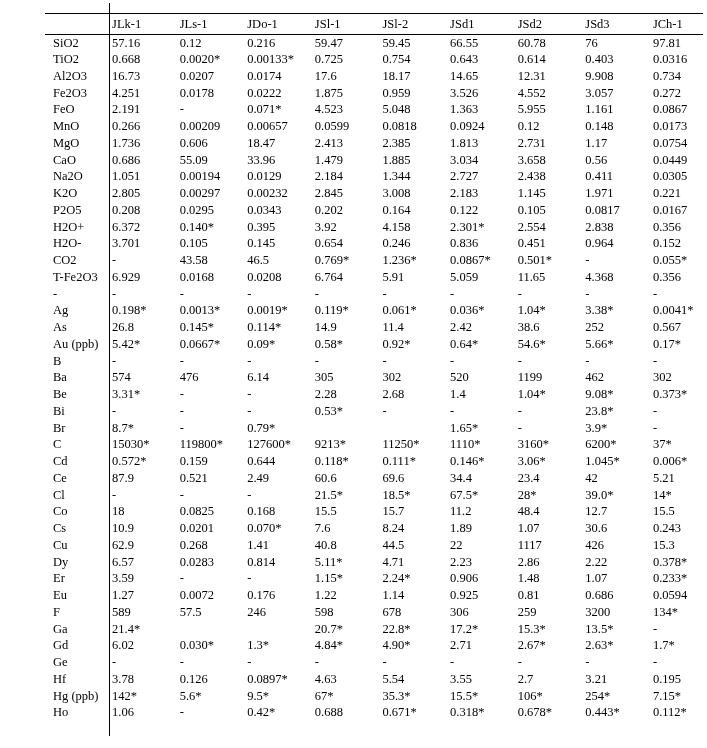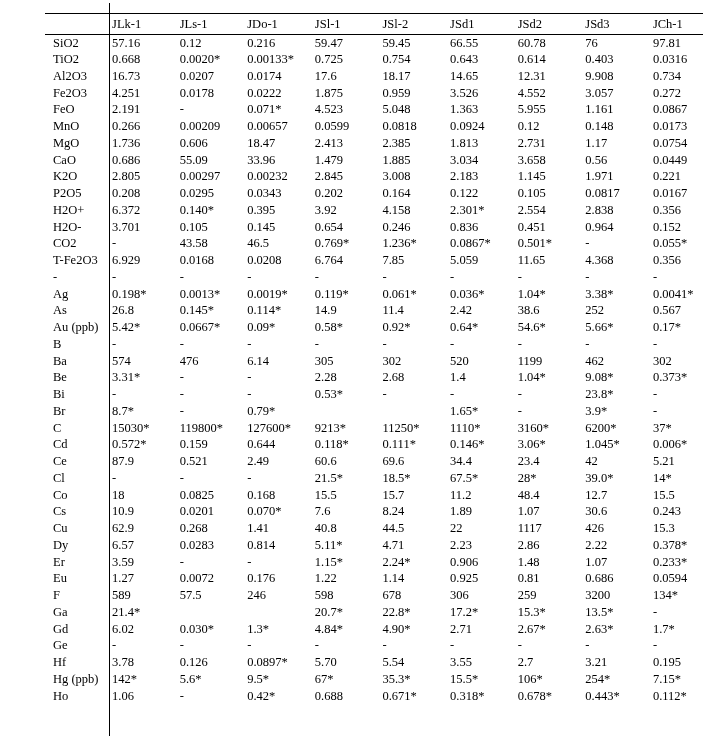--- a/index.html
+++ b/index.html
@@ -181,20 +181,32 @@
           <td>55.09</td>
           <td>33.96</td>
           <td>1.479</td>
           <td>1.885</td>
           <td>3.034</td>
           <td>3.658</td>
           <td>0.56</td>
           <td>0.0449</td>
         </tr>
         <tr>
+          <th class="label-col">Na2O</th>
+          <td>1.051</td>
+          <td>0.00194</td>
+          <td>0.0129</td>
+          <td>2.184</td>
+          <td>1.344</td>
+          <td>2.727</td>
+          <td>2.438</td>
+          <td>0.411</td>
+          <td>0.0305</td>
+        </tr>
+        <tr>
           <th class="label-col">K2O</th>
           <td>2.805</td>
           <td>0.00297</td>
           <td>0.00232</td>
           <td>2.845</td>
           <td>3.008</td>
           <td>2.183</td>
           <td>1.145</td>
           <td>1.971</td>
           <td>0.221</td>
@@ -246,21 +258,21 @@
           <td>0.501*</td>
           <td>-</td>
           <td>0.055*</td>
         </tr>
         <tr>
           <th class="label-col">T-Fe2O3</th>
           <td>6.929</td>
           <td>0.0168</td>
           <td>0.0208</td>
           <td>6.764</td>
-          <td>7.85</td>
+          <td>5.91</td>
           <td>5.059</td>
           <td>11.65</td>
           <td>4.368</td>
           <td>0.356</td>
         </tr>
         <tr>
           <th class="label-col">-</th>
           <td>-</td>
           <td>-</td>
           <td>-</td>
@@ -533,21 +545,21 @@
           <td>-</td>
           <td>-</td>
           <td>-</td>
           <td>-</td>
         </tr>
         <tr>
           <th class="label-col">Hf</th>
           <td>3.78</td>
           <td>0.126</td>
           <td>0.0897*</td>
-          <td>5.70</td>
+          <td>4.63</td>
           <td>5.54</td>
           <td>3.55</td>
           <td>2.7</td>
           <td>3.21</td>
           <td>0.195</td>
         </tr>
         <tr>
           <th class="label-col">Hg (ppb)</th>
           <td>142*</td>
           <td>5.6*</td>

